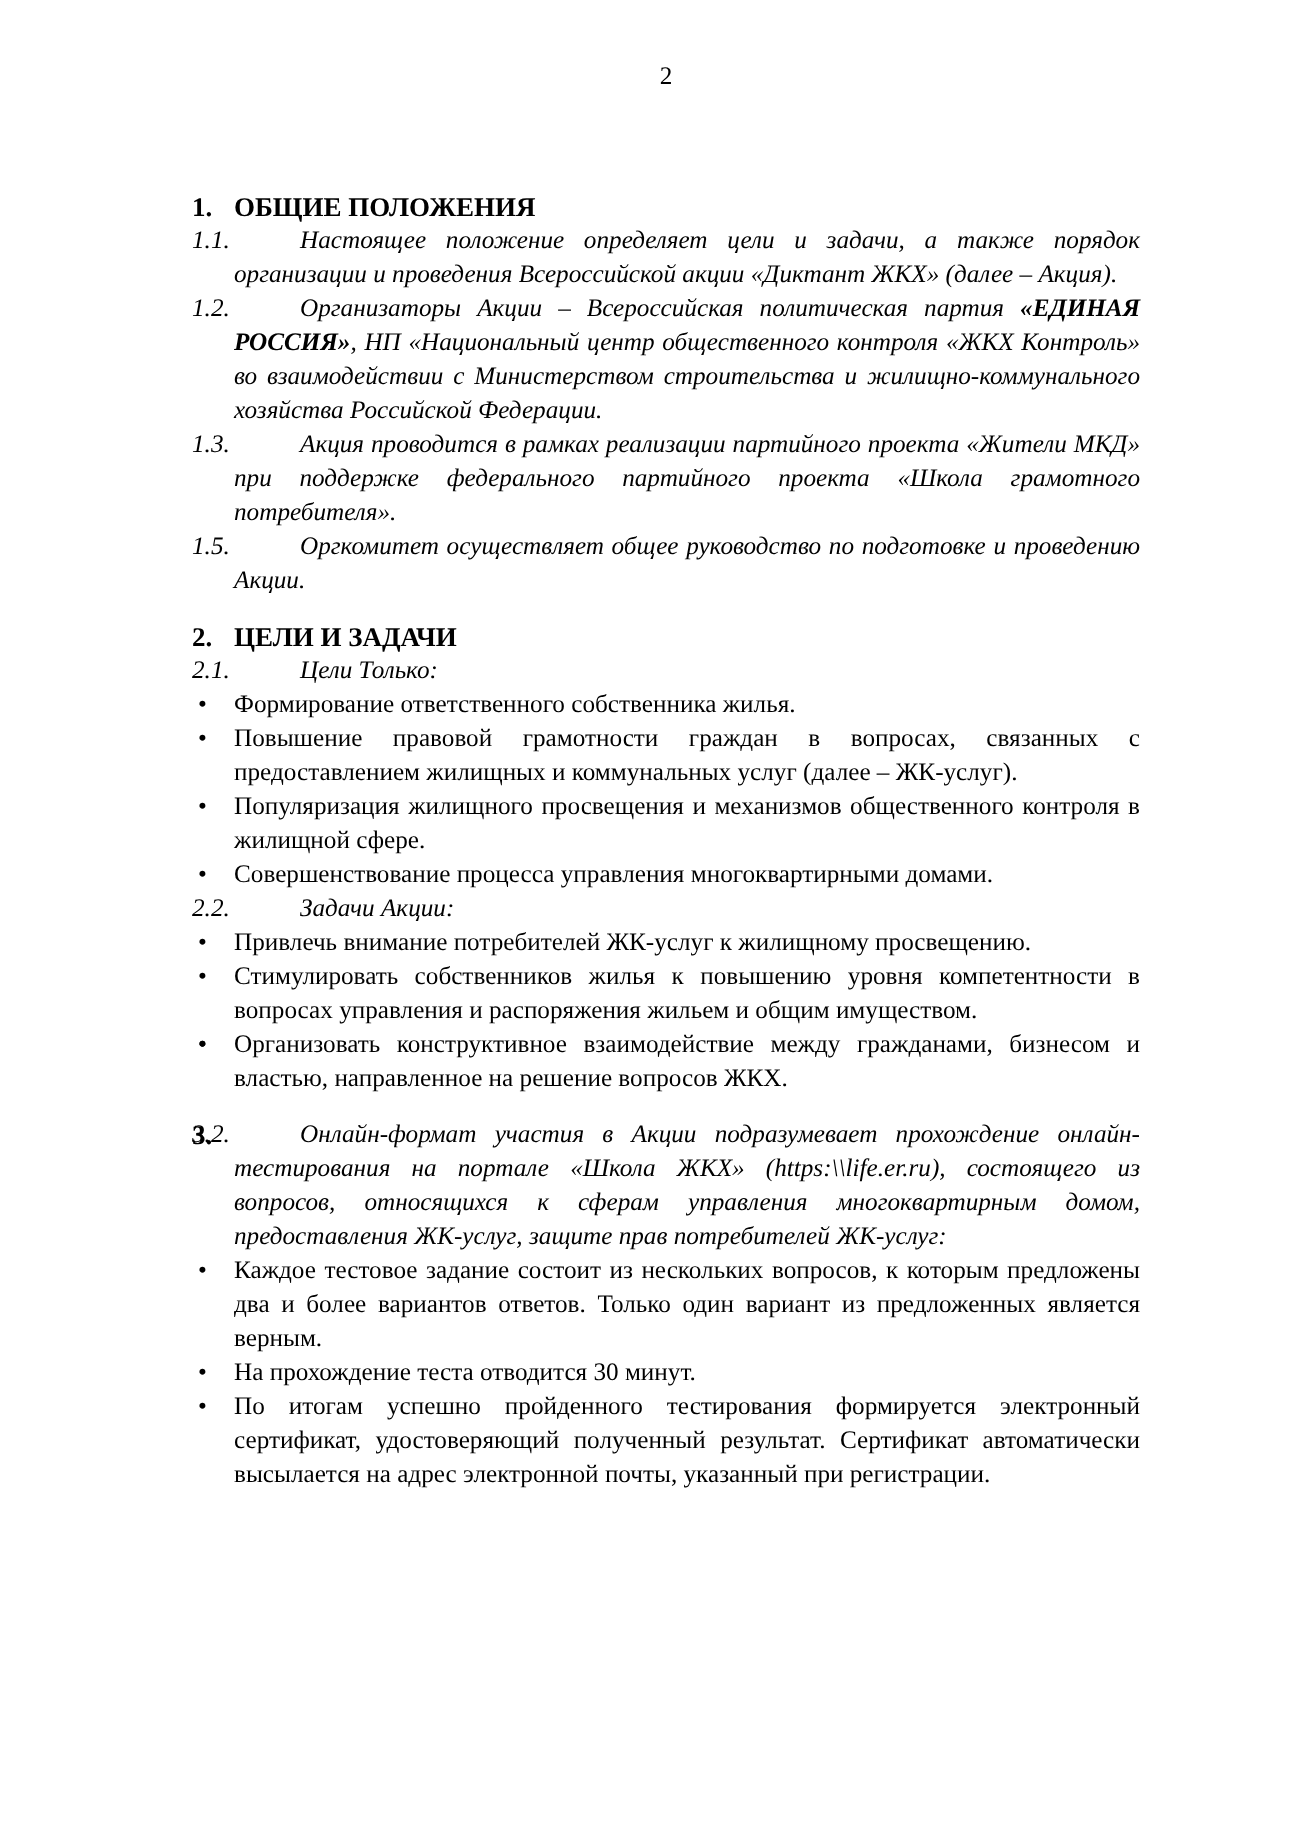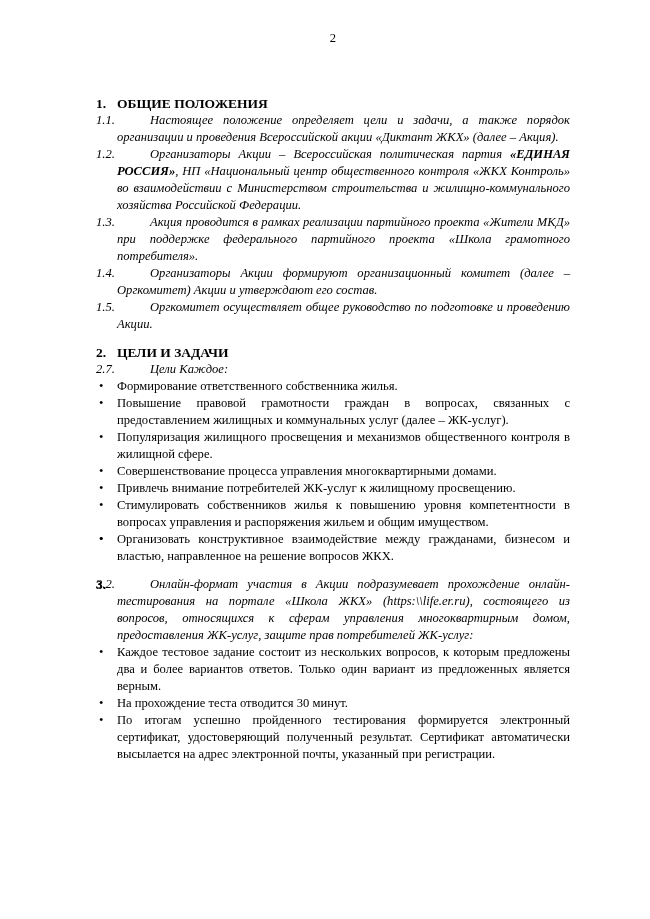--- a/index.html
+++ b/index.html
@@ -66,53 +66,53 @@
       </div>
       <div class="item tabbed">
         <span class="num">1.2.</span>
         <span>Организаторы Акции – Всероссийская политическая партия </span><b>«ЕДИНАЯ РОССИЯ»</b><span>, НП «Национальный центр общественного контроля «ЖКХ Контроль» во взаимодействии с Министерством строительства и жилищно-коммунального хозяйства Российской Федерации.</span>
       </div>
       <div class="item tabbed">
         <span class="num">1.3.</span>
         <span>Акция проводится в рамках реализации партийного проекта «Жители МКД» при поддержке федерального партийного проекта «Школа грамотного потребителя».</span>
       </div>
       <div class="item tabbed">
-        <span class="num">1.4.</span>
-        <span>Организаторы Акции формируют организационный комитет (далее – Оргкомитет) Акции и утверждают его состав.</span>
-      </div>
-      <div class="item tabbed">
         <span class="num">1.5.</span>
         <span>Оргкомитет осуществляет общее руководство по подготовке и проведению Акции.</span>
       </div>
     </section>
 
     <section class="sec">
       <div class="h">
         <span class="num">2.</span>
         <span>ЦЕЛИ И ЗАДАЧИ</span>
       </div>
       <div class="item tabbed">
-        <span class="num">2.7.</span>
-        <span>Цели Каждое:</span>
+        <span class="num">2.1.</span>
+        <span>Цели Только:</span>
       </div>
       <div class="item bullet">
         <span class="num">•</span>
         <span>Формирование ответственного собственника жилья.</span>
       </div>
       <div class="item bullet">
         <span class="num">•</span>
         <span>Повышение правовой грамотности граждан в вопросах, связанных с предоставлением жилищных и коммунальных услуг (далее – ЖК-услуг).</span>
       </div>
       <div class="item bullet">
         <span class="num">•</span>
         <span>Популяризация жилищного просвещения и механизмов общественного контроля в жилищной сфере.</span>
       </div>
       <div class="item bullet">
         <span class="num">•</span>
         <span>Совершенствование процесса управления многоквартирными домами.</span>
+      </div>
+      <div class="item tabbed">
+        <span class="num">2.2.</span>
+        <span>Задачи Акции:</span>
       </div>
       <div class="item bullet">
         <span class="num">•</span>
         <span>Привлечь внимание потребителей ЖК-услуг к жилищному просвещению.</span>
       </div>
       <div class="item bullet">
         <span class="num">•</span>
         <span>Стимулировать собственников жилья к повышению уровня компетентности в вопросах управления и распоряжения жильем и общим имуществом.</span>
       </div>
       <div class="item bullet">

